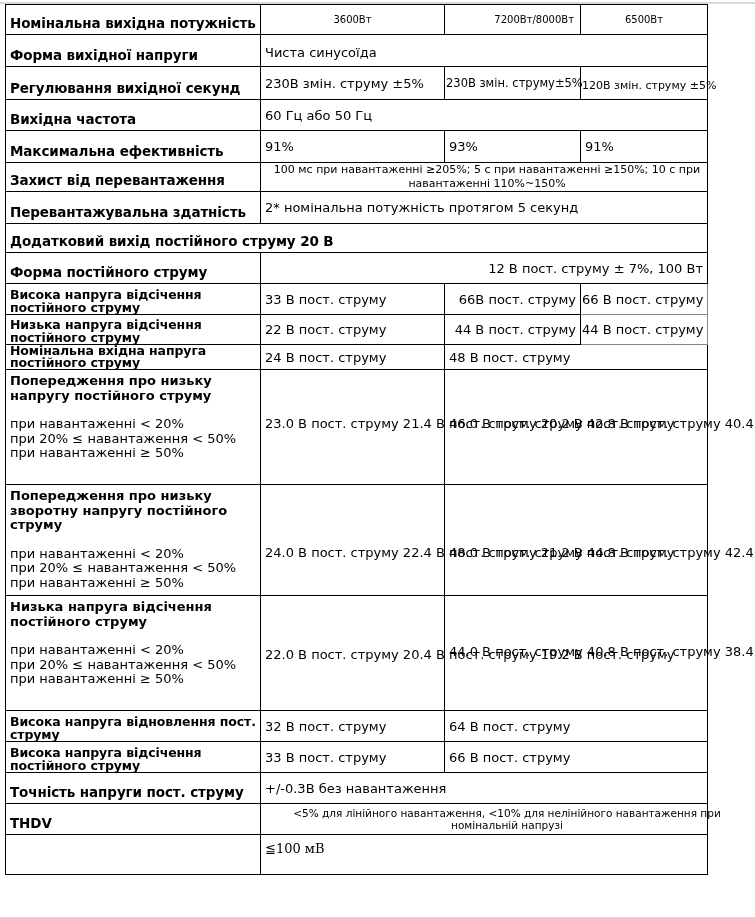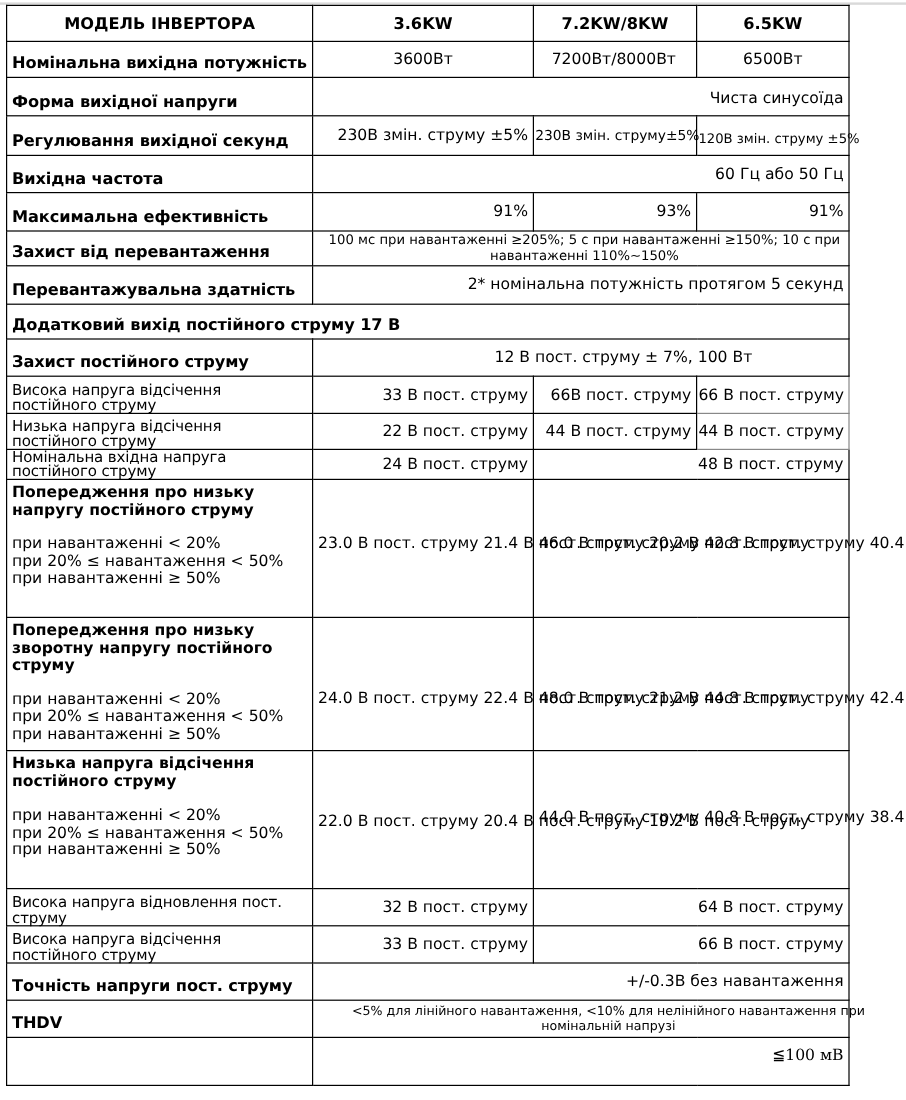--- a/index.html
+++ b/index.html
@@ -3,26 +3,26 @@
 <meta charset="utf-8">
 <style>
   html, body { margin: 0; padding: 0; background: #ffffff; }
   body { width: 755px; height: 917px; overflow: hidden; position: relative;
          font-family: "DejaVu Sans", sans-serif; color: #000; }
   .topstrip { position: absolute; left: 0; top: 2px; width: 755px; height: 2px; background: #d9d9d9; }
   table.spec { position: absolute; left: 5px; top: 4px; border-collapse: collapse; table-layout: fixed; width: 702px; }
   table.spec td { border: 1.5px solid #000; padding: 0 4px; overflow: visible; white-space: nowrap; vertical-align: bottom; }
   col.c0 { width: 255px; } col.c1 { width: 184px; } col.c2 { width: 136px; } col.c3 { width: 127px; }
   .lbl { font-weight: bold; font-size: 13.5px; letter-spacing: -0.1px; padding-bottom: 3px !important; }
-  .lbl-sm { font-weight: normal; font-size: 12.5px; line-height: 13px; letter-spacing: -0.1px; white-space: normal !important; padding-bottom: 0 !important; }
+  .lbl-sm { font-weight: bold; font-size: 12.5px; line-height: 13px; letter-spacing: -0.1px; white-space: normal !important; padding-bottom: 0 !important; }
   .hdr { font-weight: bold; font-size: 13.5px; text-align: center; vertical-align: middle !important; }
-  .val { font-size: 13px; text-align: right; vertical-align: middle !important; }
-  .val-sm { font-size: 13px; text-align: center; vertical-align: middle !important; }
+  .val { font-size: 13px; text-align: left; vertical-align: middle !important; }
+  .val-sm { font-size: 10px; text-align: center; vertical-align: middle !important; }
   .val-xs { font-size: 11px; text-align: center; vertical-align: middle !important; padding-left: 1px !important; white-space: normal !important; line-height: 14px; }
-  .val-r { padding-right: 6px !important; }
+  .val-r { text-align: right; padding-right: 6px !important; }
   .val-l { text-align: right; padding-left: 1px !important; }
   .multi { font-size: 13px; text-align: center; vertical-align: top !important; line-height: 14.5px; white-space: pre; }
   .blk { font-size: 13px; vertical-align: top !important; line-height: 14.5px; padding-top: 4px !important; white-space: normal !important; }
   .blk .ttl { font-weight: bold; display: block; }
   .blk .cond { display: block; white-space: pre; margin-top: 14px; }
   .thin-gray { border-color: #888 !important; }
   .overflow { white-space: nowrap; overflow: visible; position: relative; }
   .serif { font-family: "DejaVu Serif", serif; font-size: 13px; }
 </style>
 </head>
@@ -32,26 +32,20 @@
 
 <table class="spec">
   <colgroup>
       <col class="c0">
       <col class="c1">
       <col class="c2">
       <col class="c3">
     </colgroup>
 
   <tbody>
-      <tr style="height:30px">
-    <td class="hdr">МОДЕЛЬ ІНВЕРТОРА</td>
-    <td class="hdr">3.6KW</td>
-    <td class="hdr">7.2KW/8KW</td>
-    <td class="hdr">6.5KW</td>
-  </tr>
 
   <tr style="height:30px">
     <td class="lbl">Номінальна вихідна потужність</td>
     <td class="val-sm">3600Вт</td>
     <td class="val-sm val-r">7200Вт/8000Вт</td>
     <td class="val-sm">6500Вт</td>
   </tr>
 
   <tr style="height:32px">
     <td class="lbl">Форма вихідної напруги</td>
@@ -81,26 +75,26 @@
     <td class="lbl">Захист від перевантаження</td>
     <td class="val-xs" colspan="3" style="padding-left:10px !important">100 мс при навантаженні ≥205%; 5 с при навантаженні ≥150%; 10 с при навантаженні 110%~150%</td>
   </tr>
 
   <tr style="height:32px">
     <td class="lbl">Перевантажувальна здатність</td>
     <td class="val" colspan="3">2* номінальна потужність протягом 5 секунд</td>
   </tr>
 
   <tr style="height:29px">
-    <td class="lbl" colspan="4">Додатковий вихід постійного струму 17 В</td>
+    <td class="lbl" colspan="4">Додатковий вихід постійного струму 20 В</td>
   </tr>
 
   <tr style="height:31px">
-    <td class="lbl">Захист постійного струму</td>
-    <td class="val" colspan="3" style="text-align:center;padding-left:75px !important">12 В пост. струму ± 7%, 100 Вт</td>
+    <td class="lbl">Форма постійного струму</td>
+    <td class="val" colspan="3" style="text-align:right;padding-left:75px !important">12 В пост. струму ± 7%, 100 Вт</td>
   </tr>
 
   <tr style="height:31px">
     <td class="lbl-sm">Висока напруга відсічення постійного струму</td>
     <td class="val">33 В пост. струму</td>
     <td class="val val-r" style="padding-right:4px !important">66В пост. струму</td>
     <td class="val val-l thin-gray">66 В пост. струму</td>
   </tr>
 
   <tr style="height:30px">

